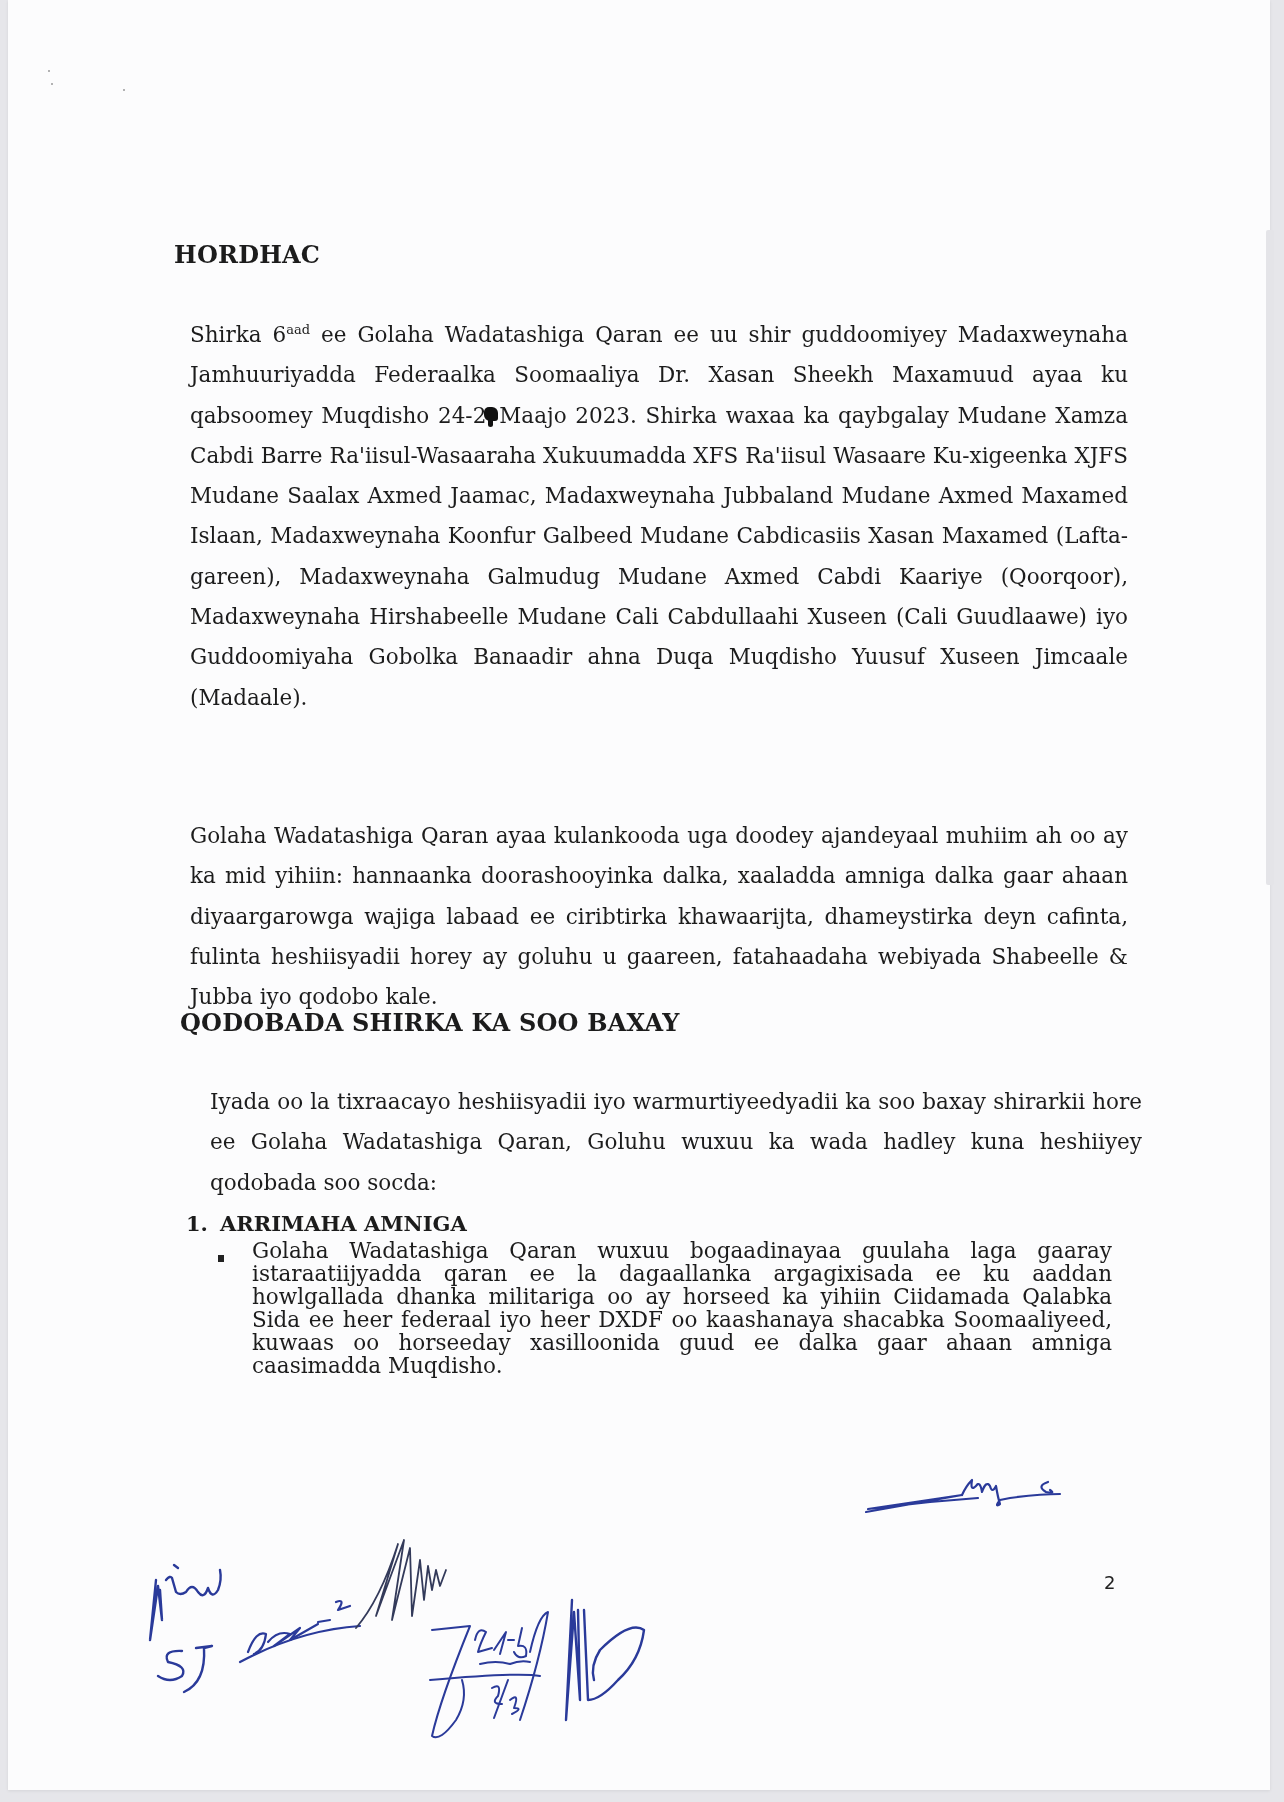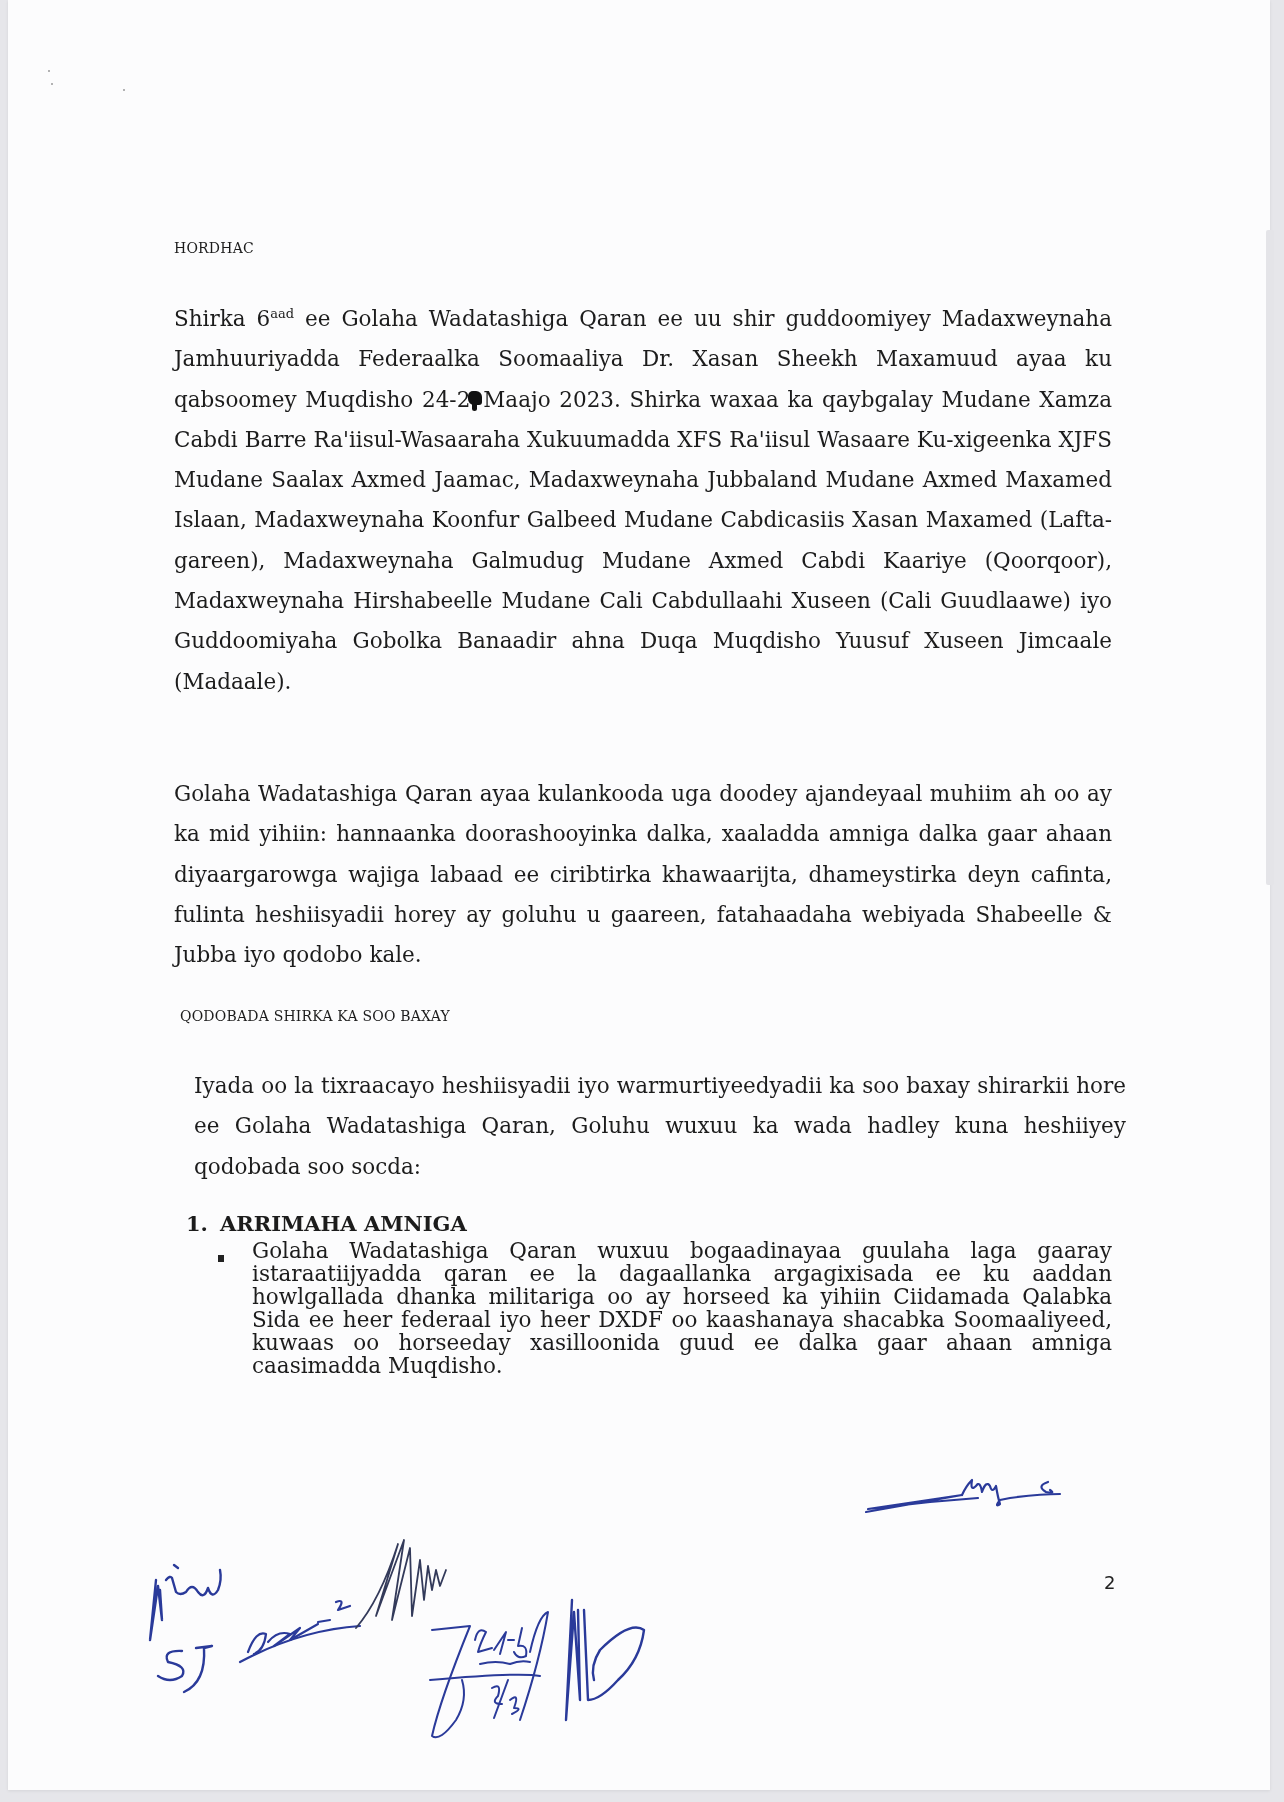--- a/index.html
+++ b/index.html
@@ -48,33 +48,33 @@
   }
   .content {
     position: absolute;
     left: 174px;
     top: 240px;
     width: 938px;
     color: #1c1c1c;
     font-size: 21.5px;
   }
   .heading {
-    font-weight: normal;
-    font-size: 14px;
+    font-weight: bold;
+    font-size: 24px;
     letter-spacing: 0.2px;
     margin: 0;
   }
   .heading.h1 { position: absolute; top: 0; left: 0; }
   .para {
     position: absolute;
     left: 0;
     width: 938px;
     line-height: 40.3px;
     text-align: justify;
-    margin: 0;
+    margin: 16px;
   }
   .para sup {
     font-size: 13px;
     vertical-align: 8px;
     line-height: 0;
   }
   .inkmark {
     display: inline-block;
     position: relative;
     width: 13px;
@@ -163,21 +163,21 @@
   <span class="speck" style="left:6px;top:13px"></span>
   <span class="speck" style="left:78px;top:19px"></span>
 </div>
 
 <div class="content">
 
   <h2 class="heading h1">HORDHAC</h2>
 
   <p class="para" style="top:59px"><span>Shirka 6</span><sup>aad</sup><span> ee Golaha Wadatashiga Qaran ee uu shir guddoomiyey Madaxweynaha Jamhuuriyadda Federaalka Soomaaliya Dr. Xasan Sheekh Maxamuud ayaa ku qabsoomey Muqdisho 24-2</span><span class="inkmark"></span><span>Maajo 2023. Shirka waxaa ka qaybgalay Mudane Xamza Cabdi Barre Ra'iisul-Wasaaraha Xukuumadda XFS Ra'iisul Wasaare Ku-xigeenka XJFS Mudane Saalax Axmed Jaamac, Madaxweynaha Jubbaland Mudane Axmed Maxamed Islaan, Madaxweynaha Koonfur Galbeed Mudane Cabdicasiis Xasan Maxamed (Lafta-gareen), Madaxweynaha Galmudug Mudane Axmed Cabdi Kaariye (Qoorqoor), Madaxweynaha Hirshabeelle Mudane Cali Cabdullaahi Xuseen (Cali Guudlaawe) iyo Guddoomiyaha Gobolka Banaadir ahna Duqa Muqdisho Yuusuf Xuseen Jimcaale (Madaale).</span></p>
 
-  <p class="para" style="top:534px">Golaha Wadatashiga Qaran ayaa kulankooda uga doodey ajandeyaal muhiim ah oo ay ka mid yihiin: hannaanka doorashooyinka dalka, xaaladda amniga dalka gaar ahaan diyaargarowga wajiga labaad ee ciribtirka khawaarijta, dhameystirka deyn cafinta, fulinta heshiisyadii horey ay goluhu u gaareen, fatahaadaha webiyada Shabeelle &amp; Jubba iyo qodobo kale.</p>
+  <p class="para" style="top:560px">Golaha Wadatashiga Qaran ayaa kulankooda uga doodey ajandeyaal muhiim ah oo ay ka mid yihiin: hannaanka doorashooyinka dalka, xaaladda amniga dalka gaar ahaan diyaargarowga wajiga labaad ee ciribtirka khawaarijta, dhameystirka deyn cafinta, fulinta heshiisyadii horey ay goluhu u gaareen, fatahaadaha webiyada Shabeelle &amp; Jubba iyo qodobo kale.</p>
 
   <h2 class="heading" style="position:absolute; top:768px; left:6px;">QODOBADA SHIRKA KA SOO BAXAY</h2>
 
   <p class="para" style="top:826px; left:20px; width:932px;">Iyada oo la tixraacayo heshiisyadii iyo warmurtiyeedyadii ka soo baxay shirarkii hore ee Golaha Wadatashiga Qaran, Goluhu wuxuu ka wada hadley kuna heshiiyey qodobada soo socda:</p>
 
   <div class="list-title">
     <span class="num">1.</span><span>ARRIMAHA AMNIGA</span>
   </div>
 
   <div class="bullet-item">

